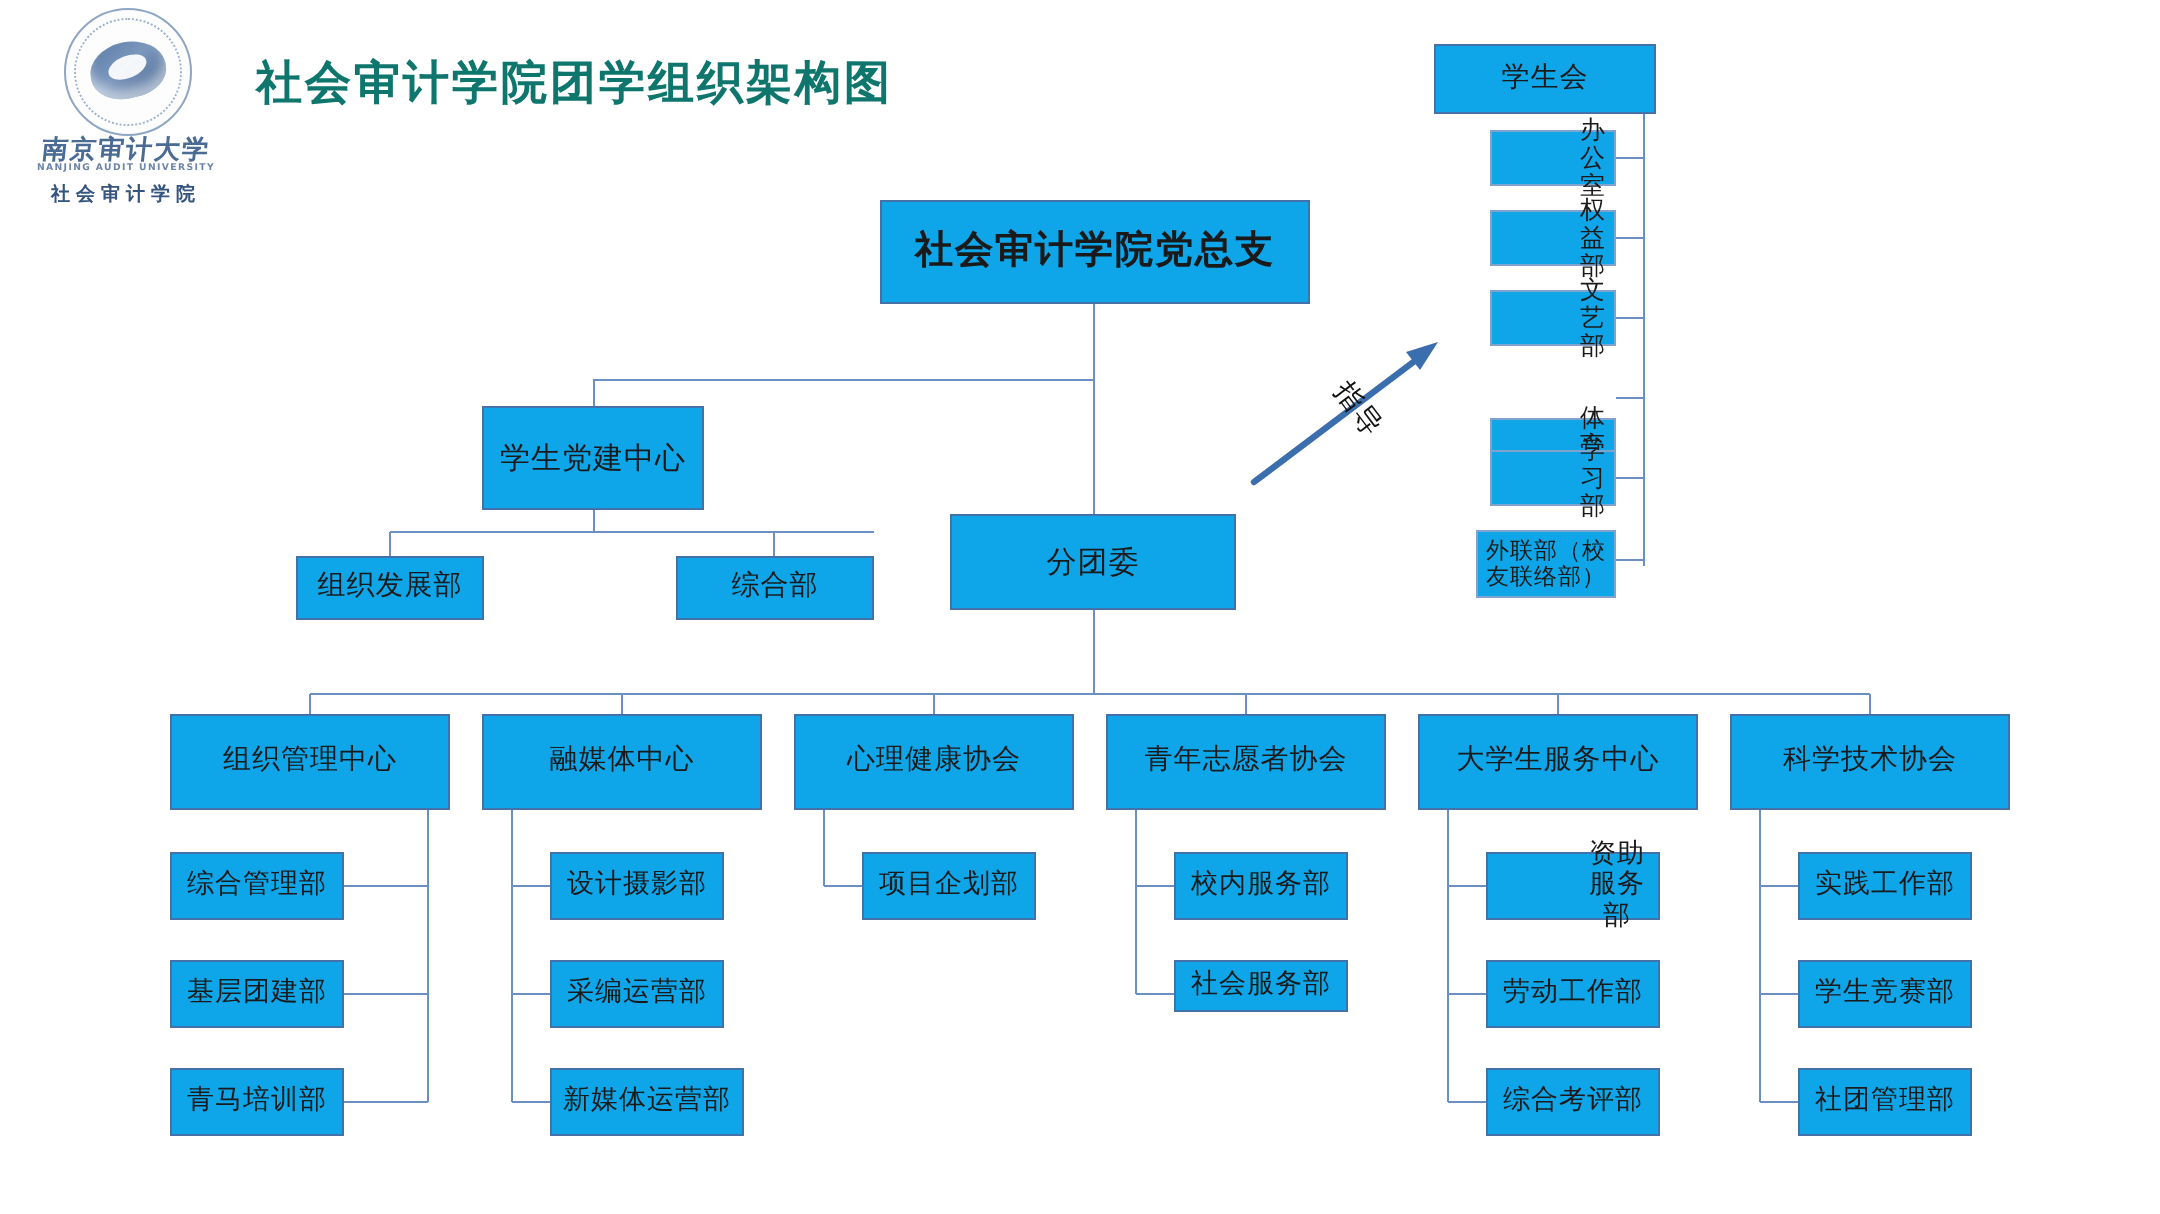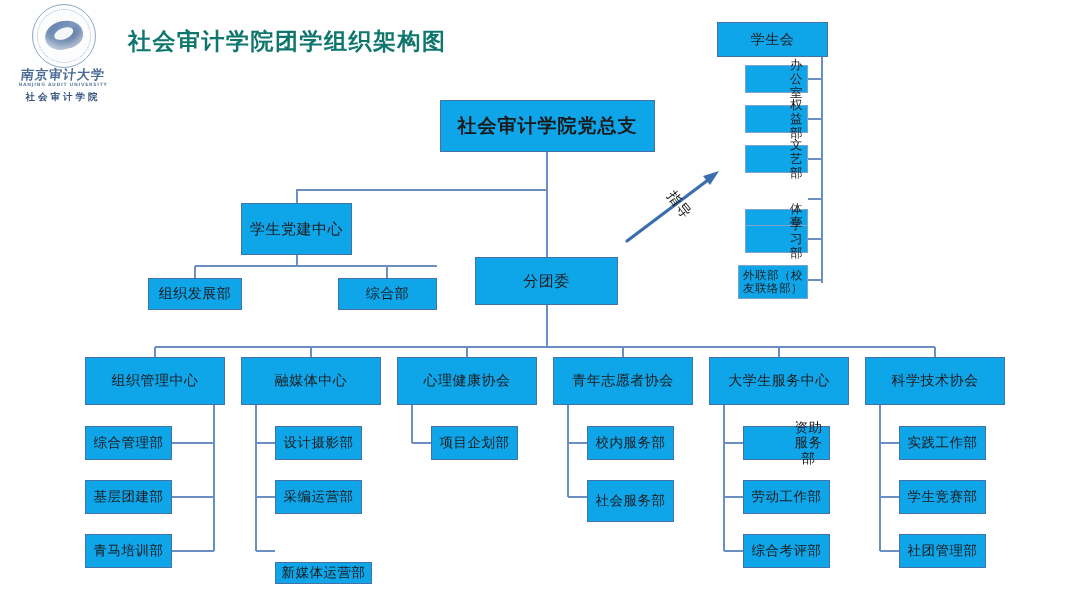--- a/index.html
+++ b/index.html
@@ -192,28 +192,28 @@
   <div id="guide-label">指导</div>
 
   <div class="node lvl3" style="left:85px;top:357px;width:140px;height:48px;">组织管理中心</div>
   <div class="node lvl4" style="left:85px;top:426px;width:87px;height:34px;">综合管理部</div>
   <div class="node lvl4" style="left:85px;top:480px;width:87px;height:34px;">基层团建部</div>
   <div class="node lvl4" style="left:85px;top:534px;width:87px;height:34px;">青马培训部</div>
 
   <div class="node lvl3" style="left:241px;top:357px;width:140px;height:48px;">融媒体中心</div>
   <div class="node lvl4" style="left:275px;top:426px;width:87px;height:34px;">设计摄影部</div>
   <div class="node lvl4" style="left:275px;top:480px;width:87px;height:34px;">采编运营部</div>
-  <div class="node lvl4" style="left:275px;top:562px;width:97px;height:22px;">新媒体运营部</div>
+  <div class="node lvl4" style="left:275px;top:534px;width:97px;height:34px;">新媒体运营部</div>
 
   <div class="node lvl3" style="left:397px;top:357px;width:140px;height:48px;">心理健康协会</div>
   <div class="node lvl4" style="left:431px;top:426px;width:87px;height:34px;">项目企划部</div>
 
   <div class="node lvl3" style="left:553px;top:357px;width:140px;height:48px;">青年志愿者协会</div>
   <div class="node lvl4" style="left:587px;top:426px;width:87px;height:34px;">校内服务部</div>
-  <div class="node lvl4" style="left:587px;top:480px;width:87px;height:42px;">社会服务部</div>
+  <div class="node lvl4" style="left:587px;top:480px;width:87px;height:26px;">社会服务部</div>
 
   <div class="node lvl3" style="left:709px;top:357px;width:140px;height:48px;">大学生服务中心</div>
   <div class="node lvl4" style="left:743px;top:426px;width:87px;height:34px;padding-left:44px;">资助服务部</div>
   <div class="node lvl4" style="left:743px;top:480px;width:87px;height:34px;">劳动工作部</div>
   <div class="node lvl4" style="left:743px;top:534px;width:87px;height:34px;">综合考评部</div>
 
   <div class="node lvl3" style="left:865px;top:357px;width:140px;height:48px;">科学技术协会</div>
   <div class="node lvl4" style="left:899px;top:426px;width:87px;height:34px;">实践工作部</div>
   <div class="node lvl4" style="left:899px;top:480px;width:87px;height:34px;">学生竞赛部</div>
   <div class="node lvl4" style="left:899px;top:534px;width:87px;height:34px;">社团管理部</div>

